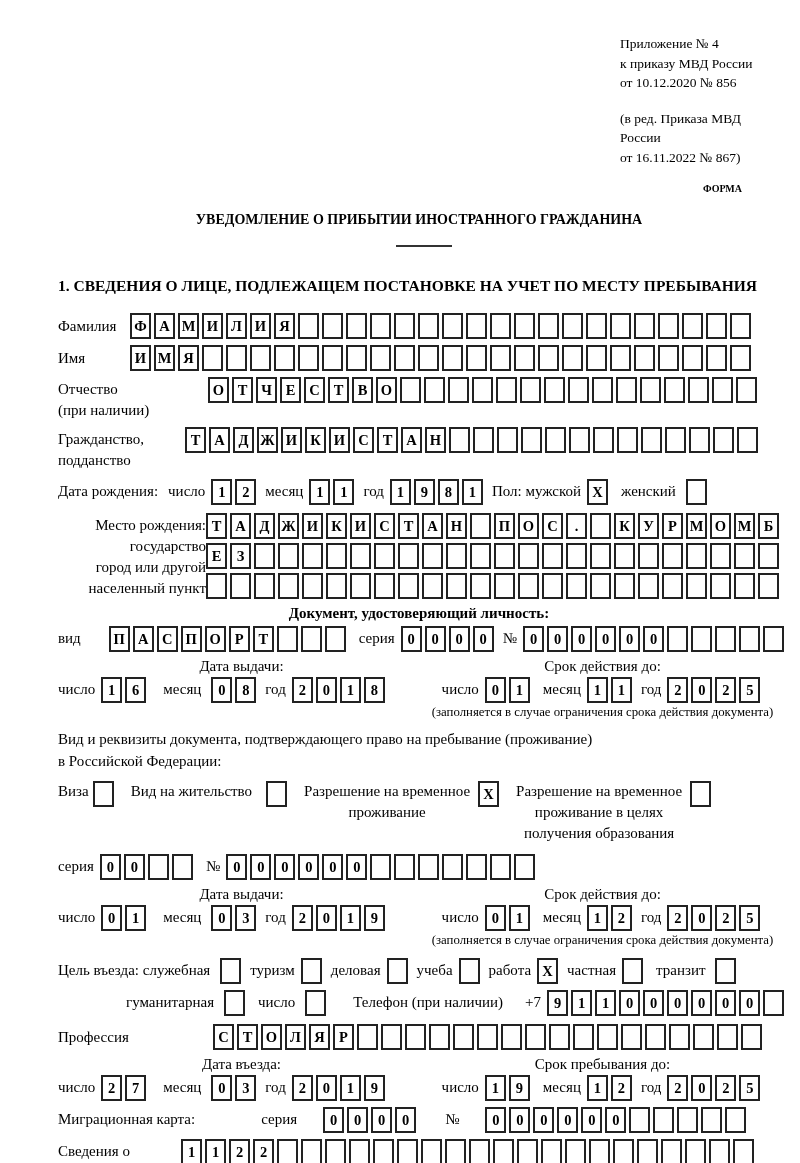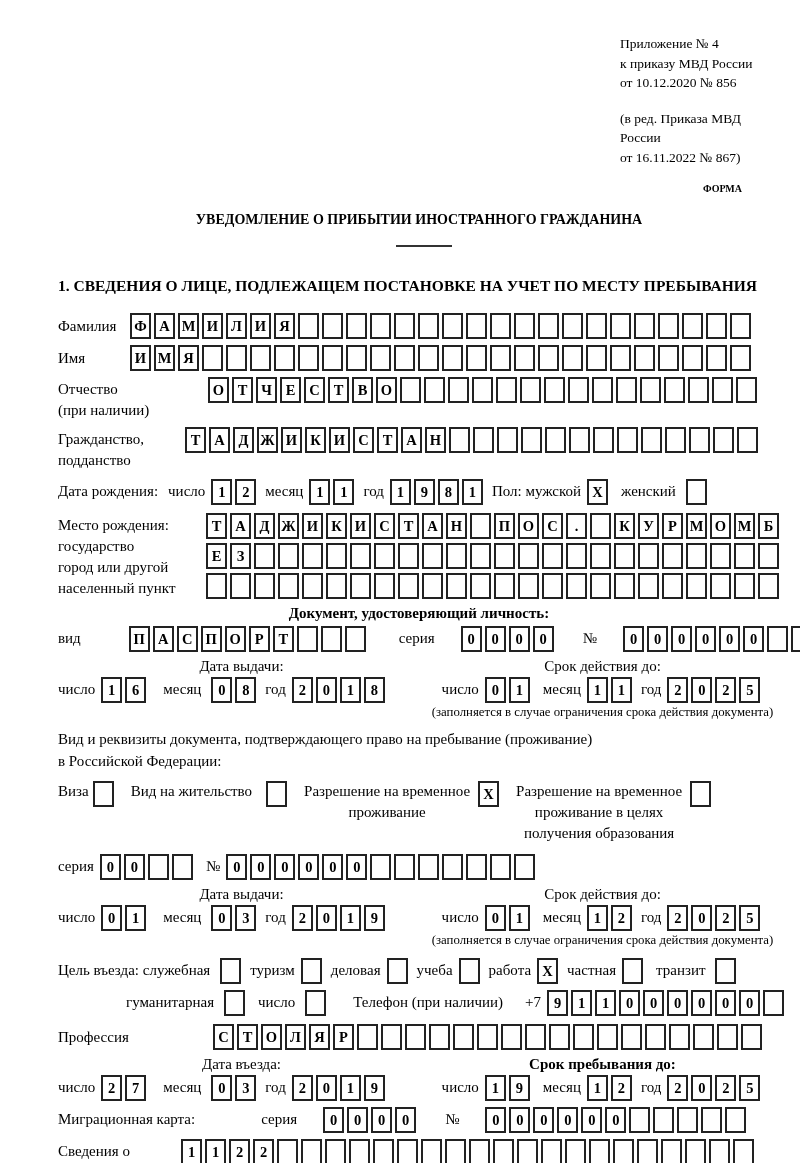--- a/index.html
+++ b/index.html
@@ -20,21 +20,21 @@
   
   .cell{display:inline-block;box-sizing:border-box;width:21px;height:26px;border:2px solid #222;
         margin-right:3px;text-align:center;font-size:14.5px;line-height:22px;font-weight:bold;
         flex:0 0 auto;}
   .cells{display:inline-flex;vertical-align:middle;}
 
   
   .row{display:flex;align-items:flex-start;margin:6px 0 0 0;}
   .lbl{line-height:26px;flex:0 0 auto;}
   .lbl-multi{line-height:21px;padding-top:2px;flex:0 0 auto;}
-  .w72{width:72px;} .w150{width:150px;} .w127{width:127px;} .w148{width:148px;}
+  .w72{width:72px;} .w150{width:150px;} .w127{width:127px;} .w148{width:148px;text-align:right;}
   .w155{width:155px;} .w123{width:123px;}
   .stack .cells{margin-bottom:4px;display:flex;}
   .inline-row{display:flex;align-items:center;margin-top:8px;flex-wrap:nowrap;}
   .inline-row > *{flex:0 0 auto;}
   .ml6{margin-left:6px;} .ml10{margin-left:10px;} .ml14{margin-left:14px;}
 
   
   .date2{display:flex;margin-top:6px;}
   .dcol-l{width:367px;flex:0 0 auto;}
   .dcol-r{flex:1 1 auto;}
@@ -316,21 +316,21 @@
           <span class="cell"></span>
           <span class="cell"></span>
           <span class="cell"></span>
           <span class="cell"></span>
         </div>
     </div>
   </div>
 
   <div class="center-bold" style="margin-top:2px;">Документ, удостоверяющий личность:</div>
 
-  <div class="inline-row" style="margin-top:4px;gap:20px;">
+  <div class="inline-row" style="margin-top:4px;">
     <span>вид</span>
     <span class="cells" style="margin-left:28px;">
         <span class="cell">П</span>
         <span class="cell">А</span>
         <span class="cell">С</span>
         <span class="cell">П</span>
         <span class="cell">О</span>
         <span class="cell">Р</span>
         <span class="cell">Т</span>
         <span class="cell"></span>
@@ -623,21 +623,21 @@
         <span class="ml6">год</span>
         <span class="cells ml6">
             <span class="cell">2</span>
             <span class="cell">0</span>
             <span class="cell">1</span>
             <span class="cell">9</span>
           </span>
       </div>
     </div>
     <div class="dcol-r">
-      <div class="dhead" style="font-weight:bold;">Срок пребывания до:</div>
+      <div class="dhead" style="font-weight:normal;">Срок пребывания до:</div>
       <div class="dline" style="justify-content:center;">
         <span>число</span>
         <span class="cells ml6">
             <span class="cell">1</span>
             <span class="cell">9</span>
           </span>
         <span class="ml10">месяц</span>
         <span class="cells ml6">
             <span class="cell">1</span>
             <span class="cell">2</span>

